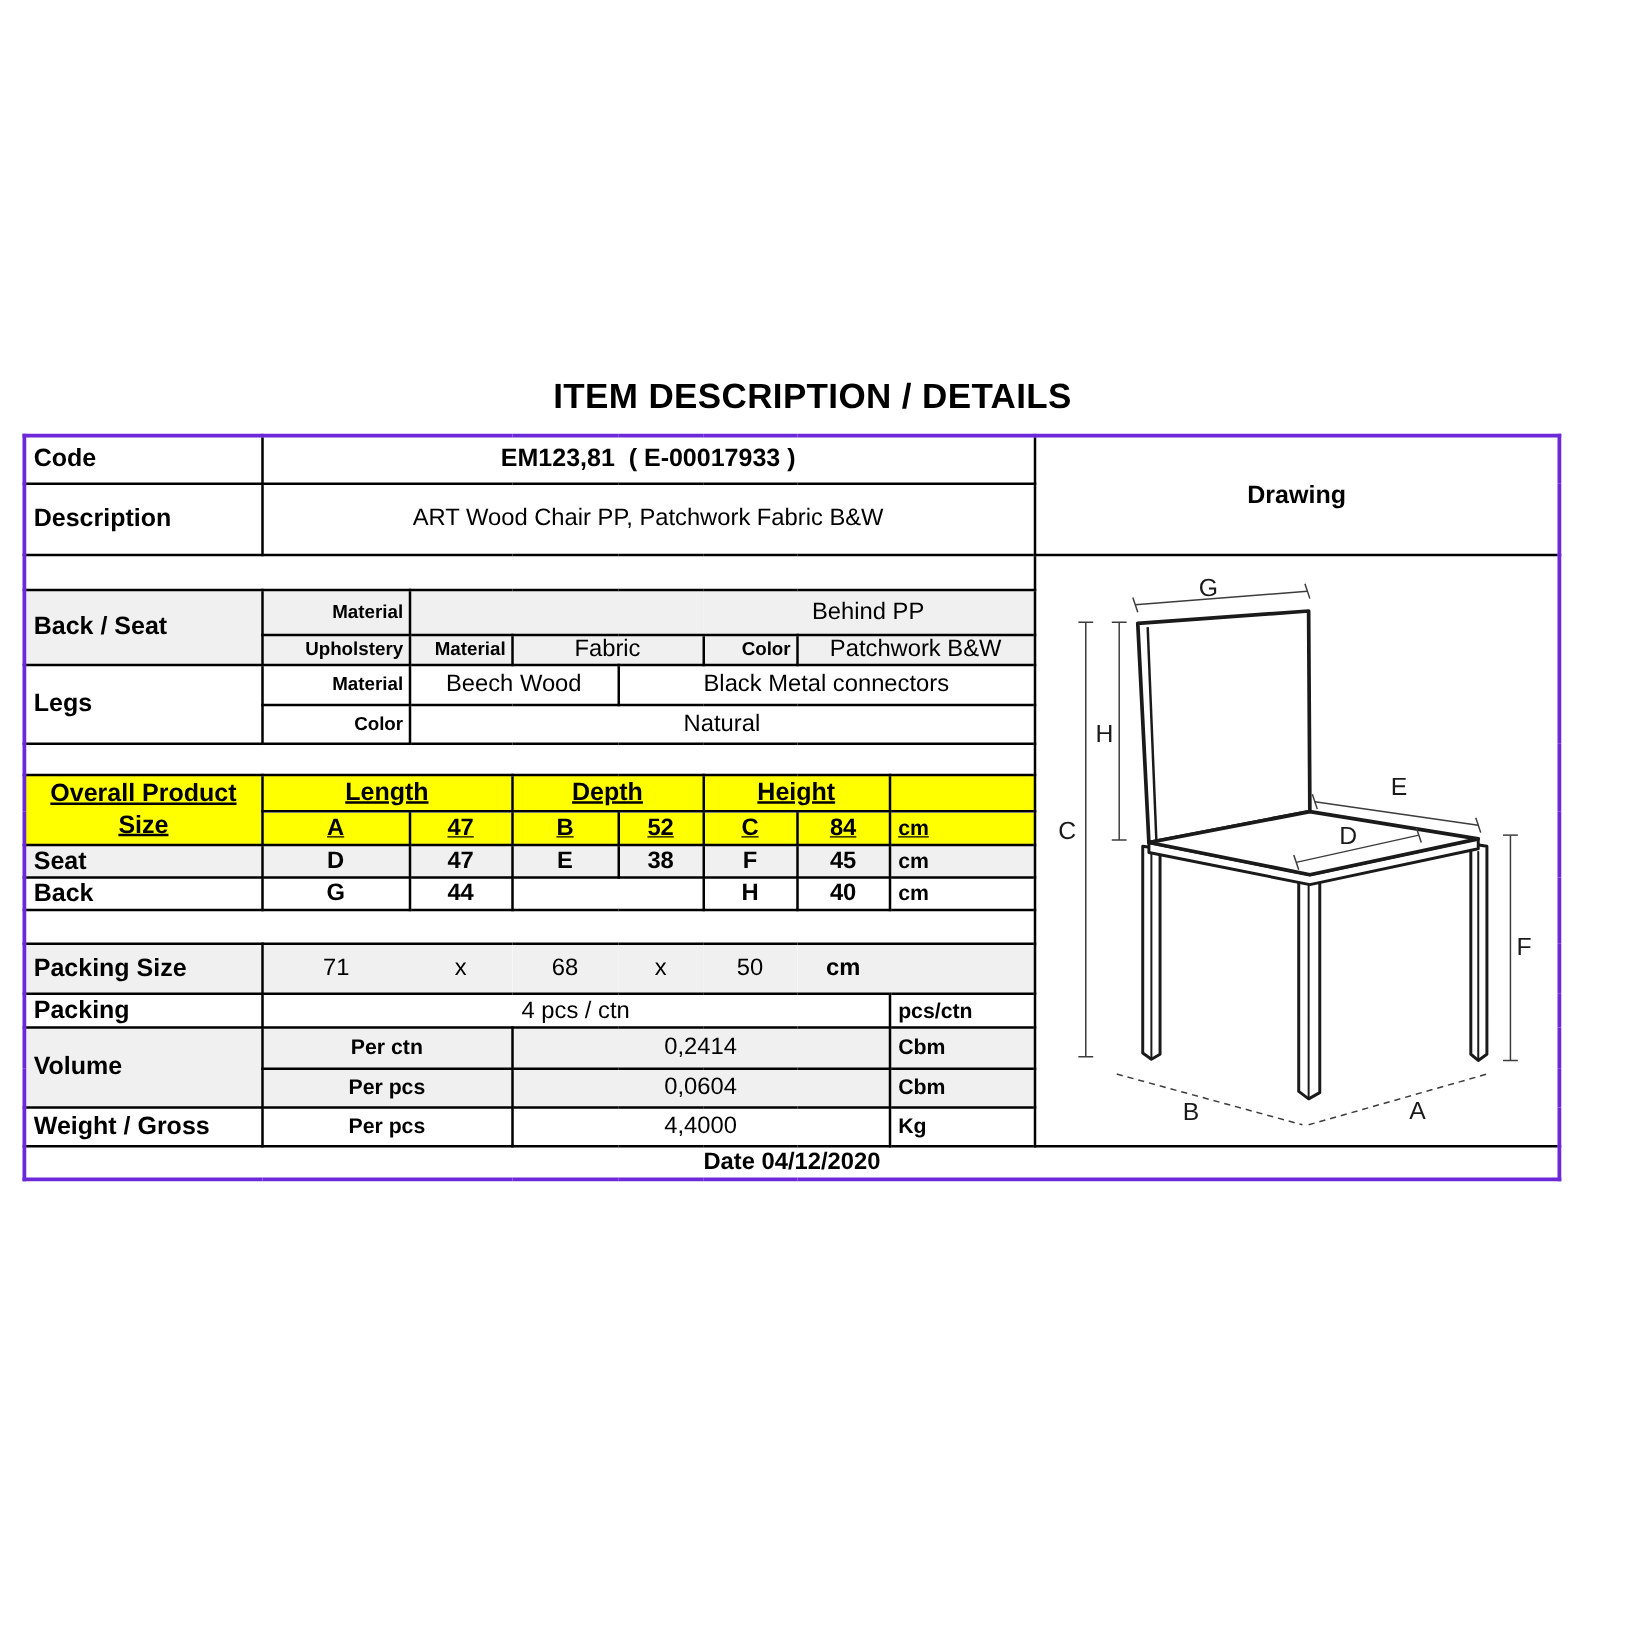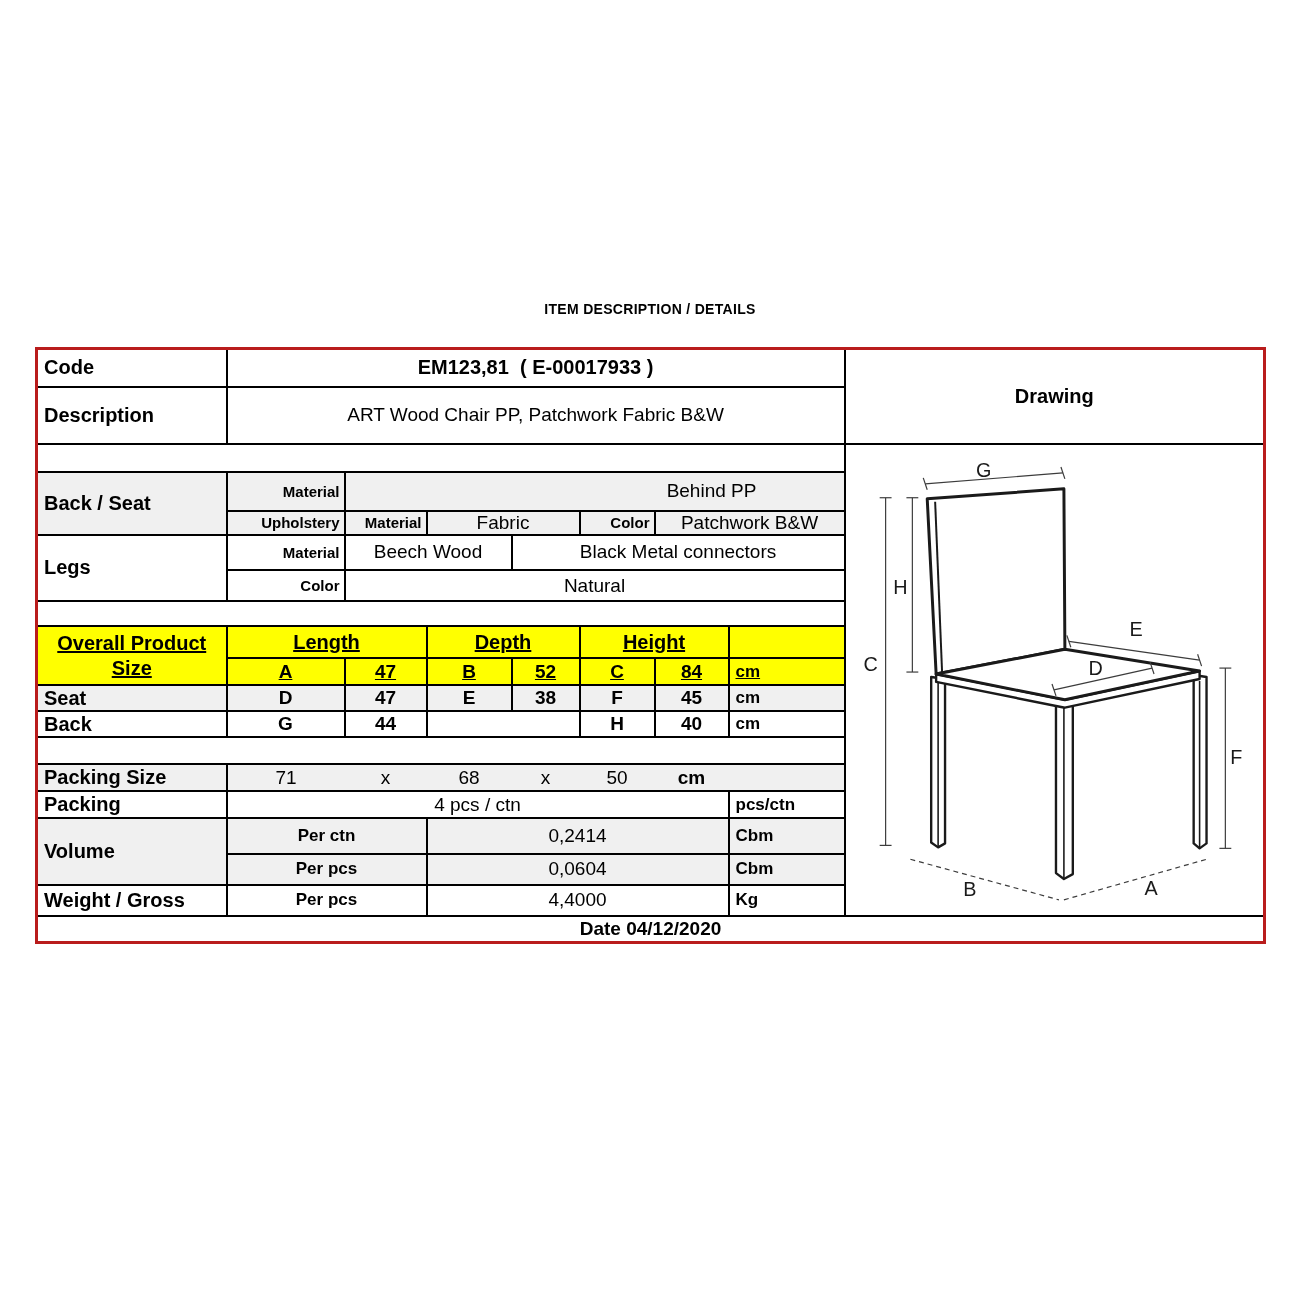--- a/index.html
+++ b/index.html
@@ -1,21 +1,21 @@
 <!DOCTYPE html>
 <html><head>
 <meta charset="utf-8">
 <style>
   html,body{margin:0;padding:0;background:#fff;}
   .page{position:relative;width:1300px;height:1300px;background:#fff;overflow:hidden;
         font-family:"Liberation Sans",sans-serif;color:#000;}
   .doc-title{position:absolute;left:36px;top:301px;width:1228px;text-align:center;
-             font-weight:bold;font-size:14px;letter-spacing:.3px;}
-  table.spec{position:absolute;left:35px;top:347px;width:1228px;border-collapse:collapse;
-             table-layout:fixed;border:3px solid #b91c1c;padding-left:32px;}
+             font-weight:bold;font-size:28px;letter-spacing:.3px;}
+  table.spec{position:absolute;left:18px;top:347px;width:1228px;border-collapse:collapse;
+             table-layout:fixed;border:3px solid #6d28d9;padding-left:32px;}
   td{border:2px solid #000;padding:0 4px;vertical-align:middle;font-size:19px;overflow:hidden;}
   .lbl{font-weight:bold;font-size:20px;text-align:left;padding-left:6px;}
   .sub{font-weight:bold;font-size:15px;text-align:right;padding-left:6px;}
   .ctr{text-align:center;}
   .b{font-weight:bold;}
   .reg{font-weight:normal;}
   .fs20{font-size:20px;}
   .unit{font-weight:bold;font-size:17px;text-align:left;padding-left:6px;}
   .gray{background:var(--gray,#f0f0f0);}
   .yellow{background:var(--yellow,#ffff00);text-decoration:underline;}
@@ -201,21 +201,21 @@
       <td colspan="2"></td>
       <td class="ctr b">H</td>
       <td class="ctr b">40</td>
       <td class="unit">cm</td>
     </tr>
 
     <tr style="height:27px">
       <td colspan="8" class="spacer"></td>
     </tr>
 
-    <tr style="height:27px">
+    <tr style="height:40px">
       <td class="lbl gray">Packing Size</td>
       <td class="gray nb ctr reg">71</td>
       <td class="gray nb ctr reg">x</td>
       <td class="gray nb ctr reg">68</td>
       <td class="gray nb ctr reg">x</td>
       <td class="gray nb ctr reg">50</td>
       <td class="gray nb ctr b">cm</td>
       <td class="gray nb"></td>
     </tr>
 

